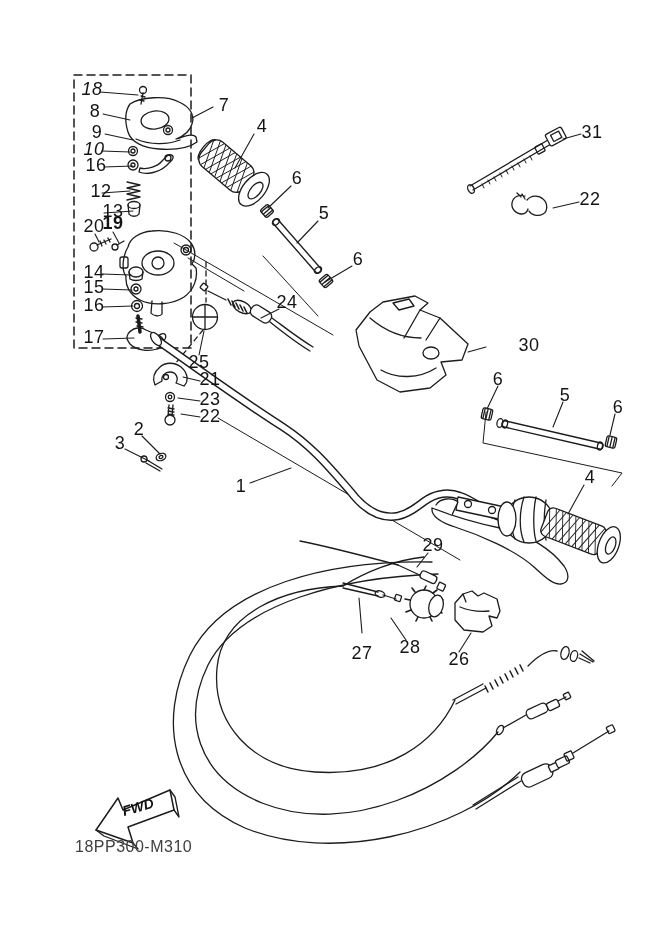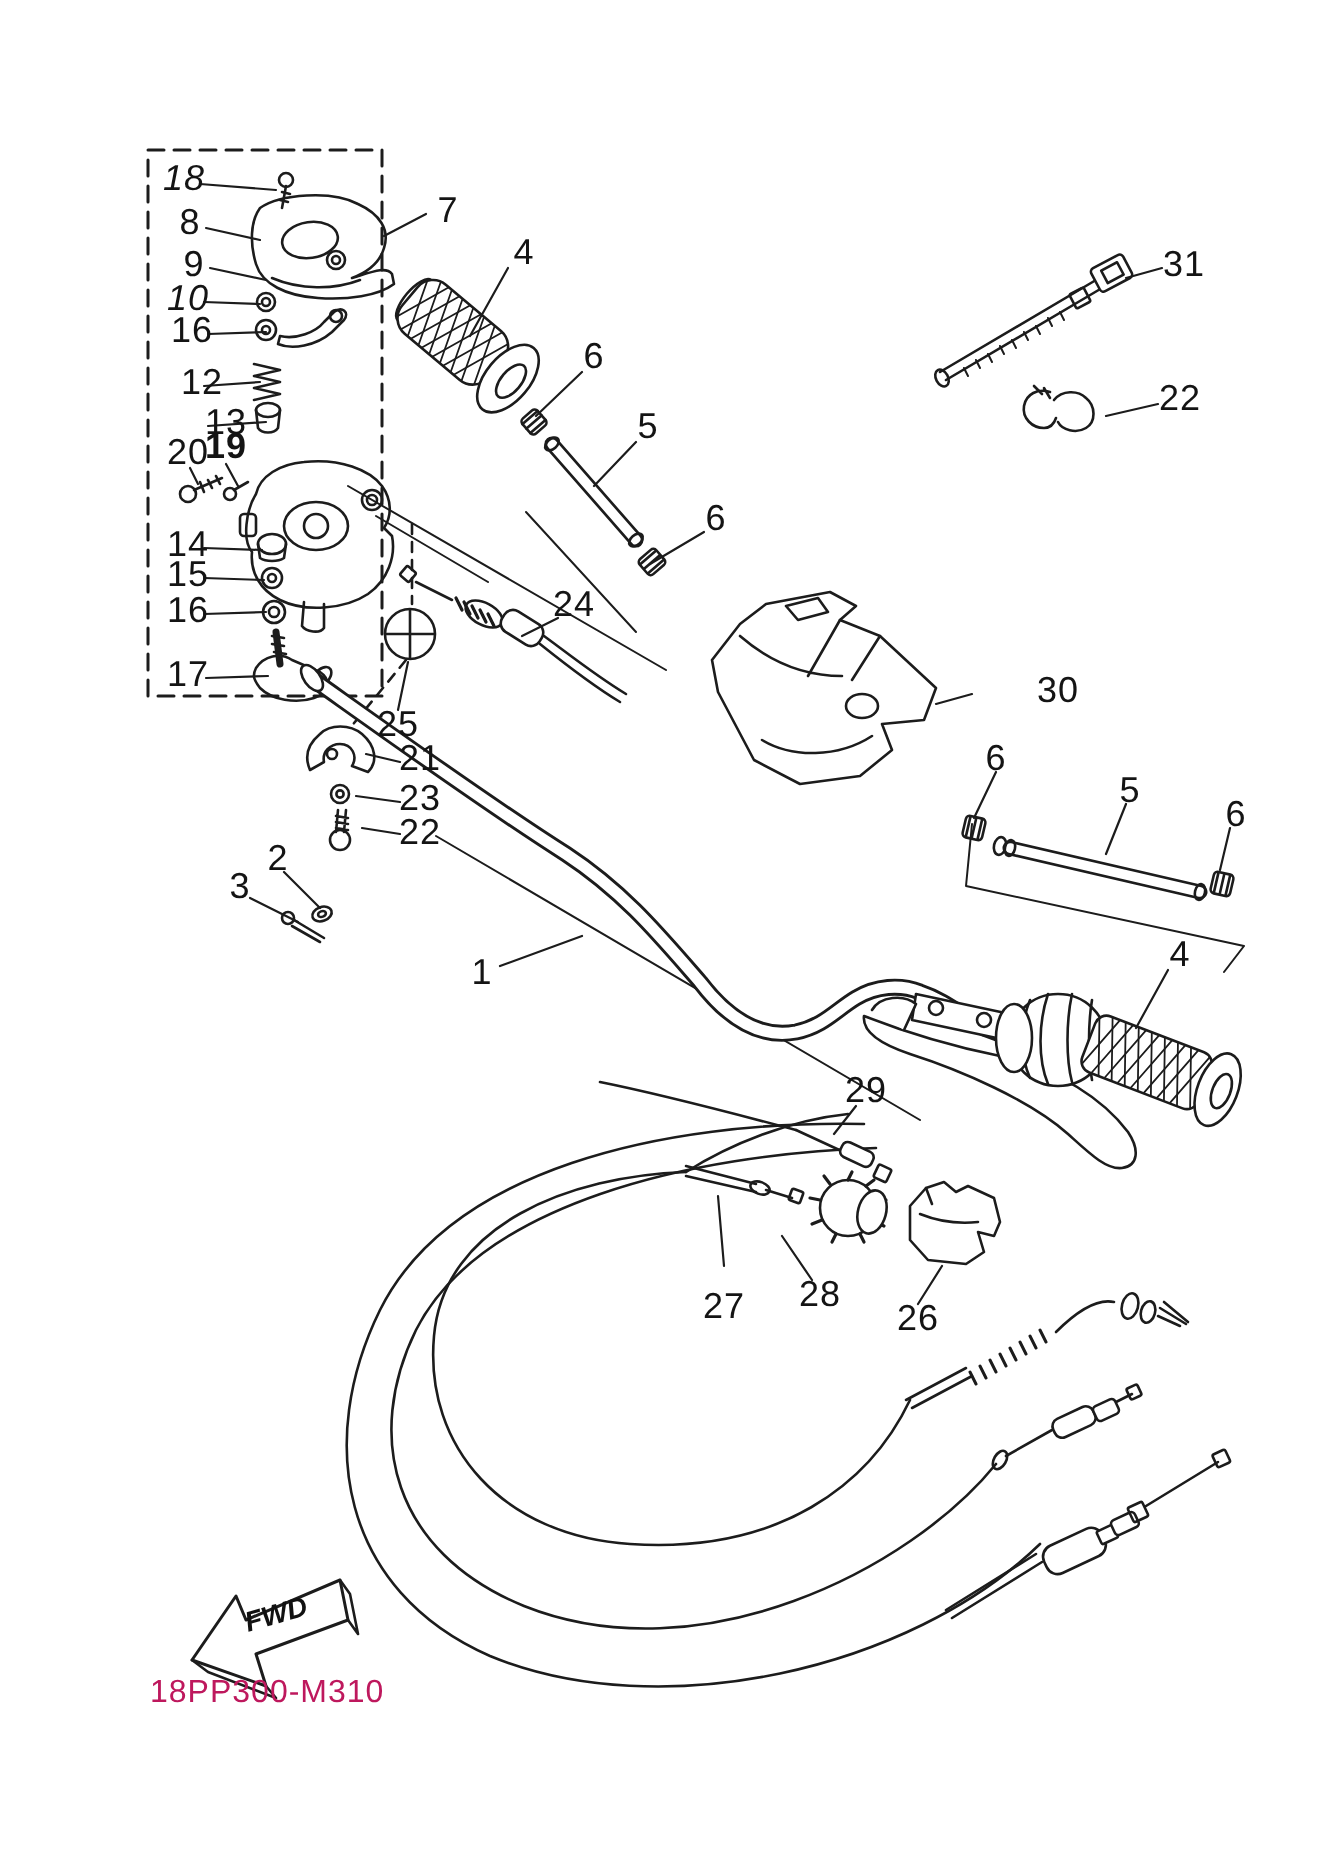--- a/index.html
+++ b/index.html
@@ -2,21 +2,21 @@
 <html><head>
 <meta charset="utf-8">
 <style>
   html,body{margin:0;padding:0;background:#fff;}
   .stage{position:relative;width:661px;height:935px;background:#fff;overflow:hidden;
          font-family:"Liberation Sans",sans-serif;}
   .stage svg{position:absolute;left:0;top:0;}
   #labels{position:absolute;left:0;top:0;width:100%;height:100%;pointer-events:none;}
   .part-label{position:absolute;transform:translate(-50%,-52%);font-size:18px;color:#141414;
               letter-spacing:.5px;white-space:nowrap;}
-  .caption{position:absolute;font-size:16px;color:#be185d;letter-spacing:.5px;}
+  .caption{position:absolute;font-size:16px;color:#404040;letter-spacing:.5px;}
 </style>
 </head>
 <body>
 
 <div class="stage">
 
 <svg width="661" height="935" viewBox="0 0 661 935">
   <defs>
     <clipPath id="gripL">
           <rect x="-34" y="-16" width="56" height="32" rx="10"></rect>

